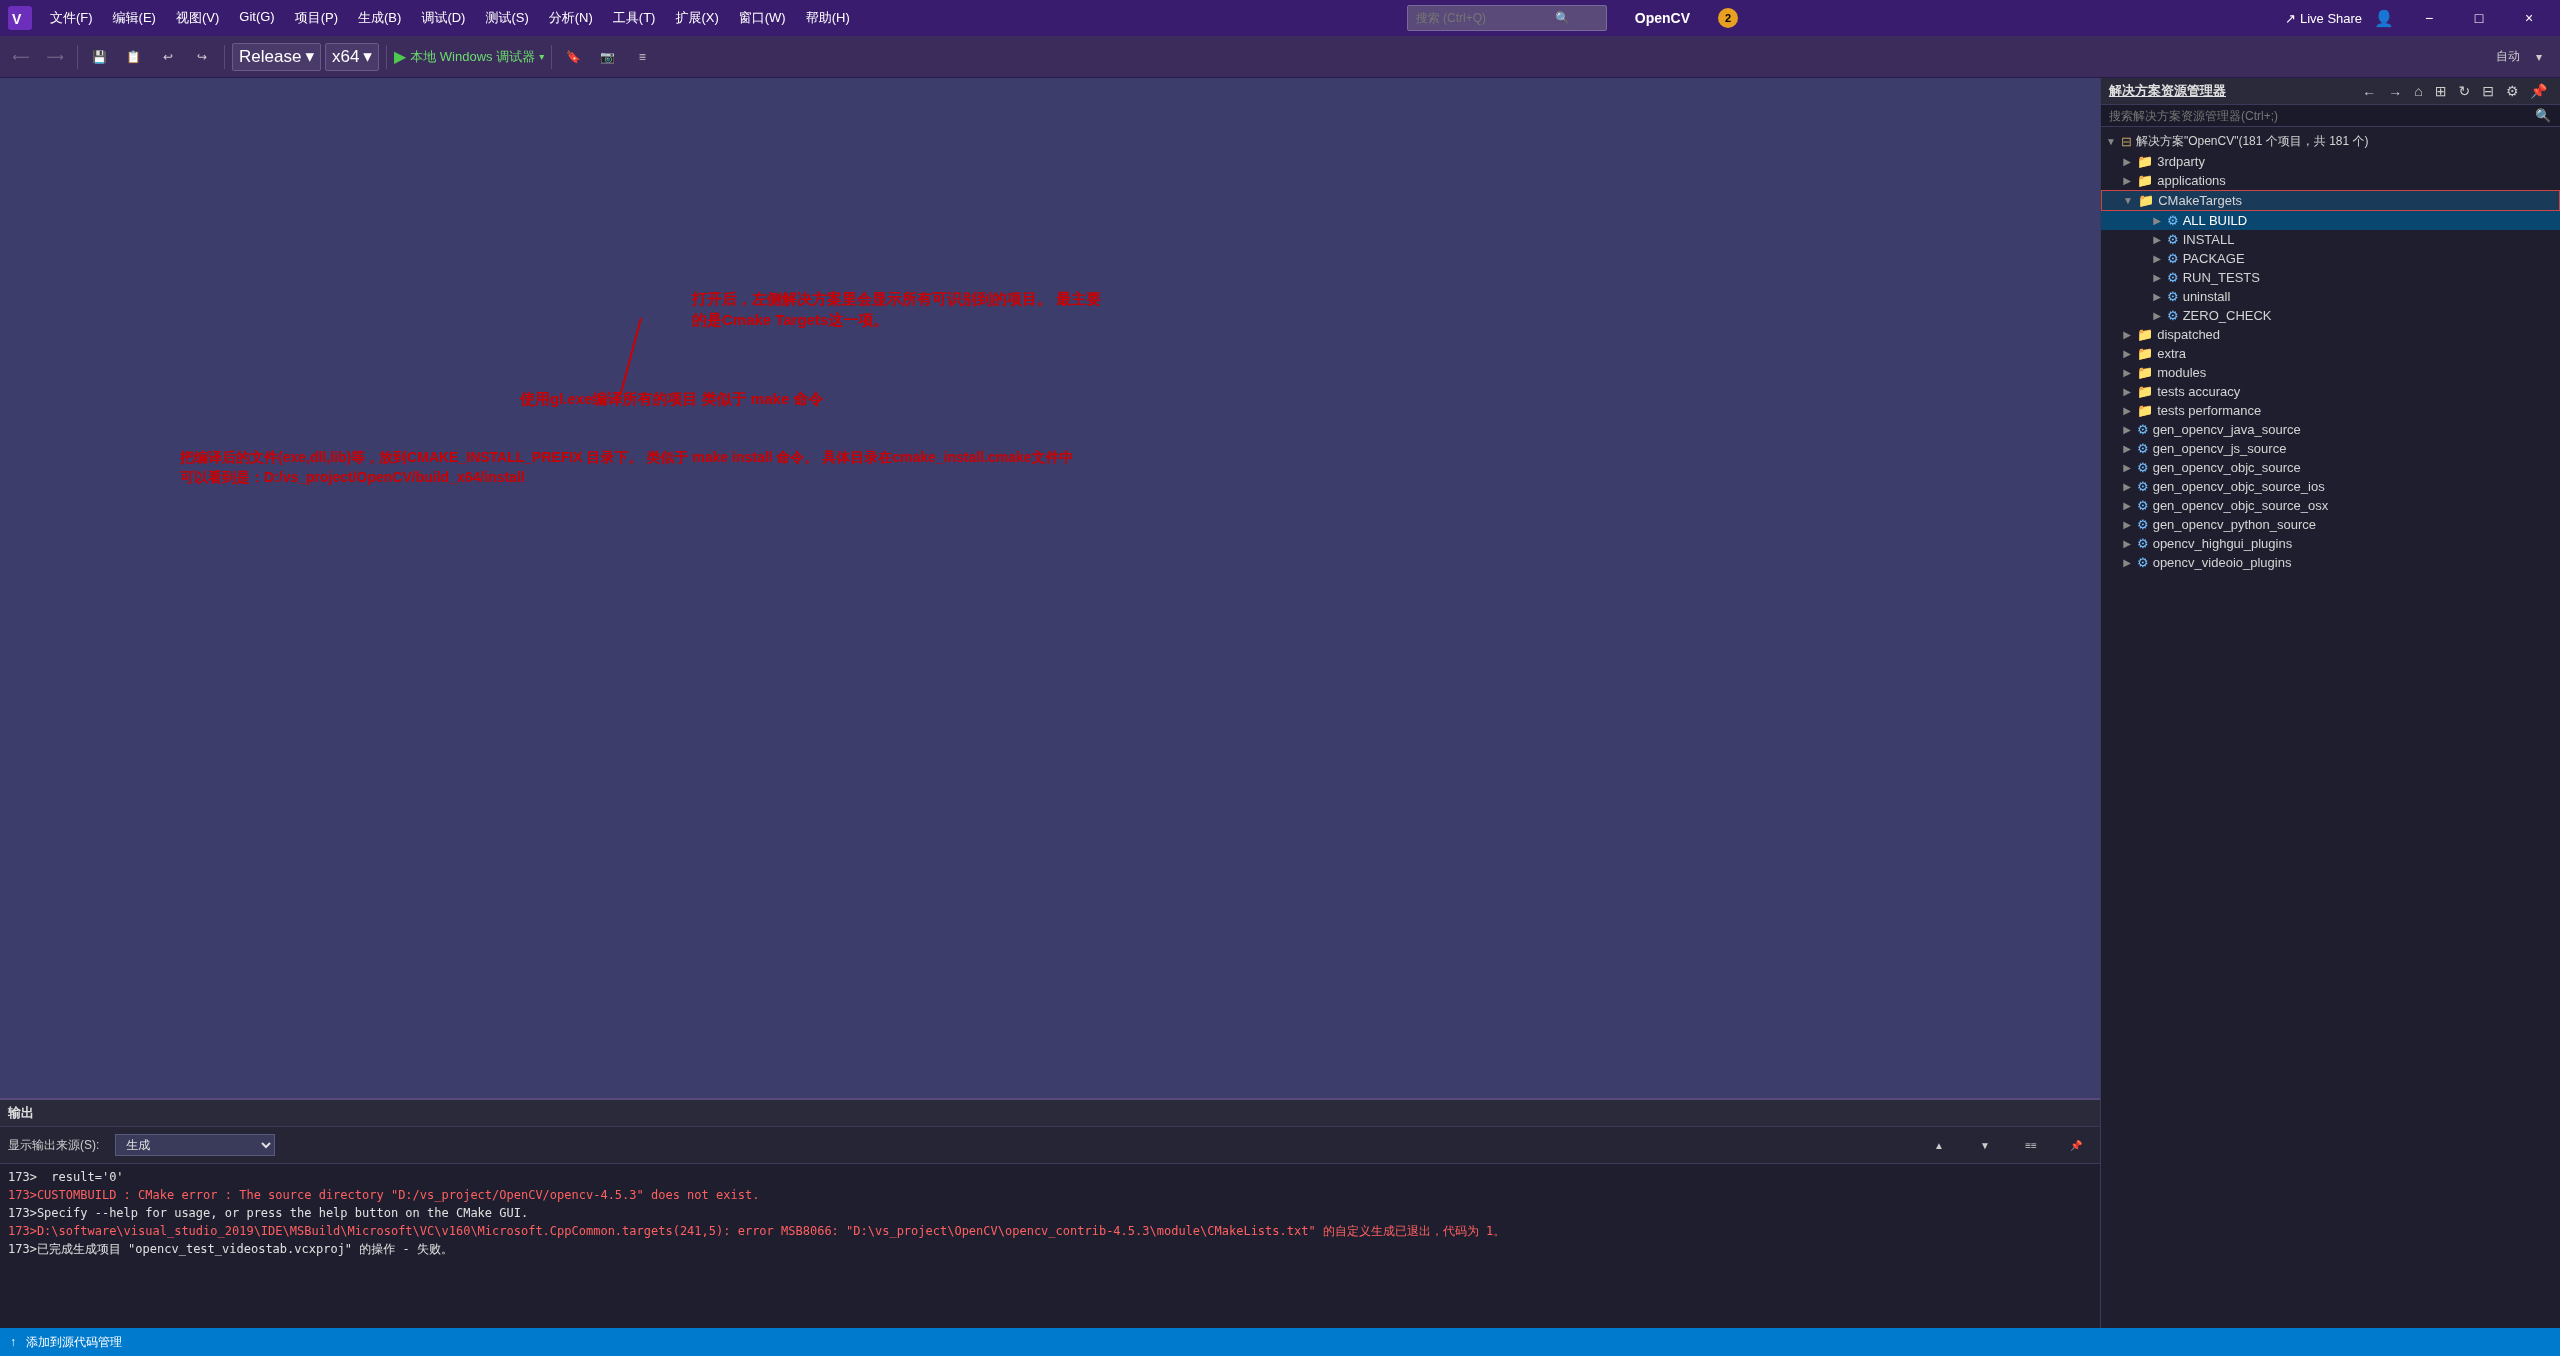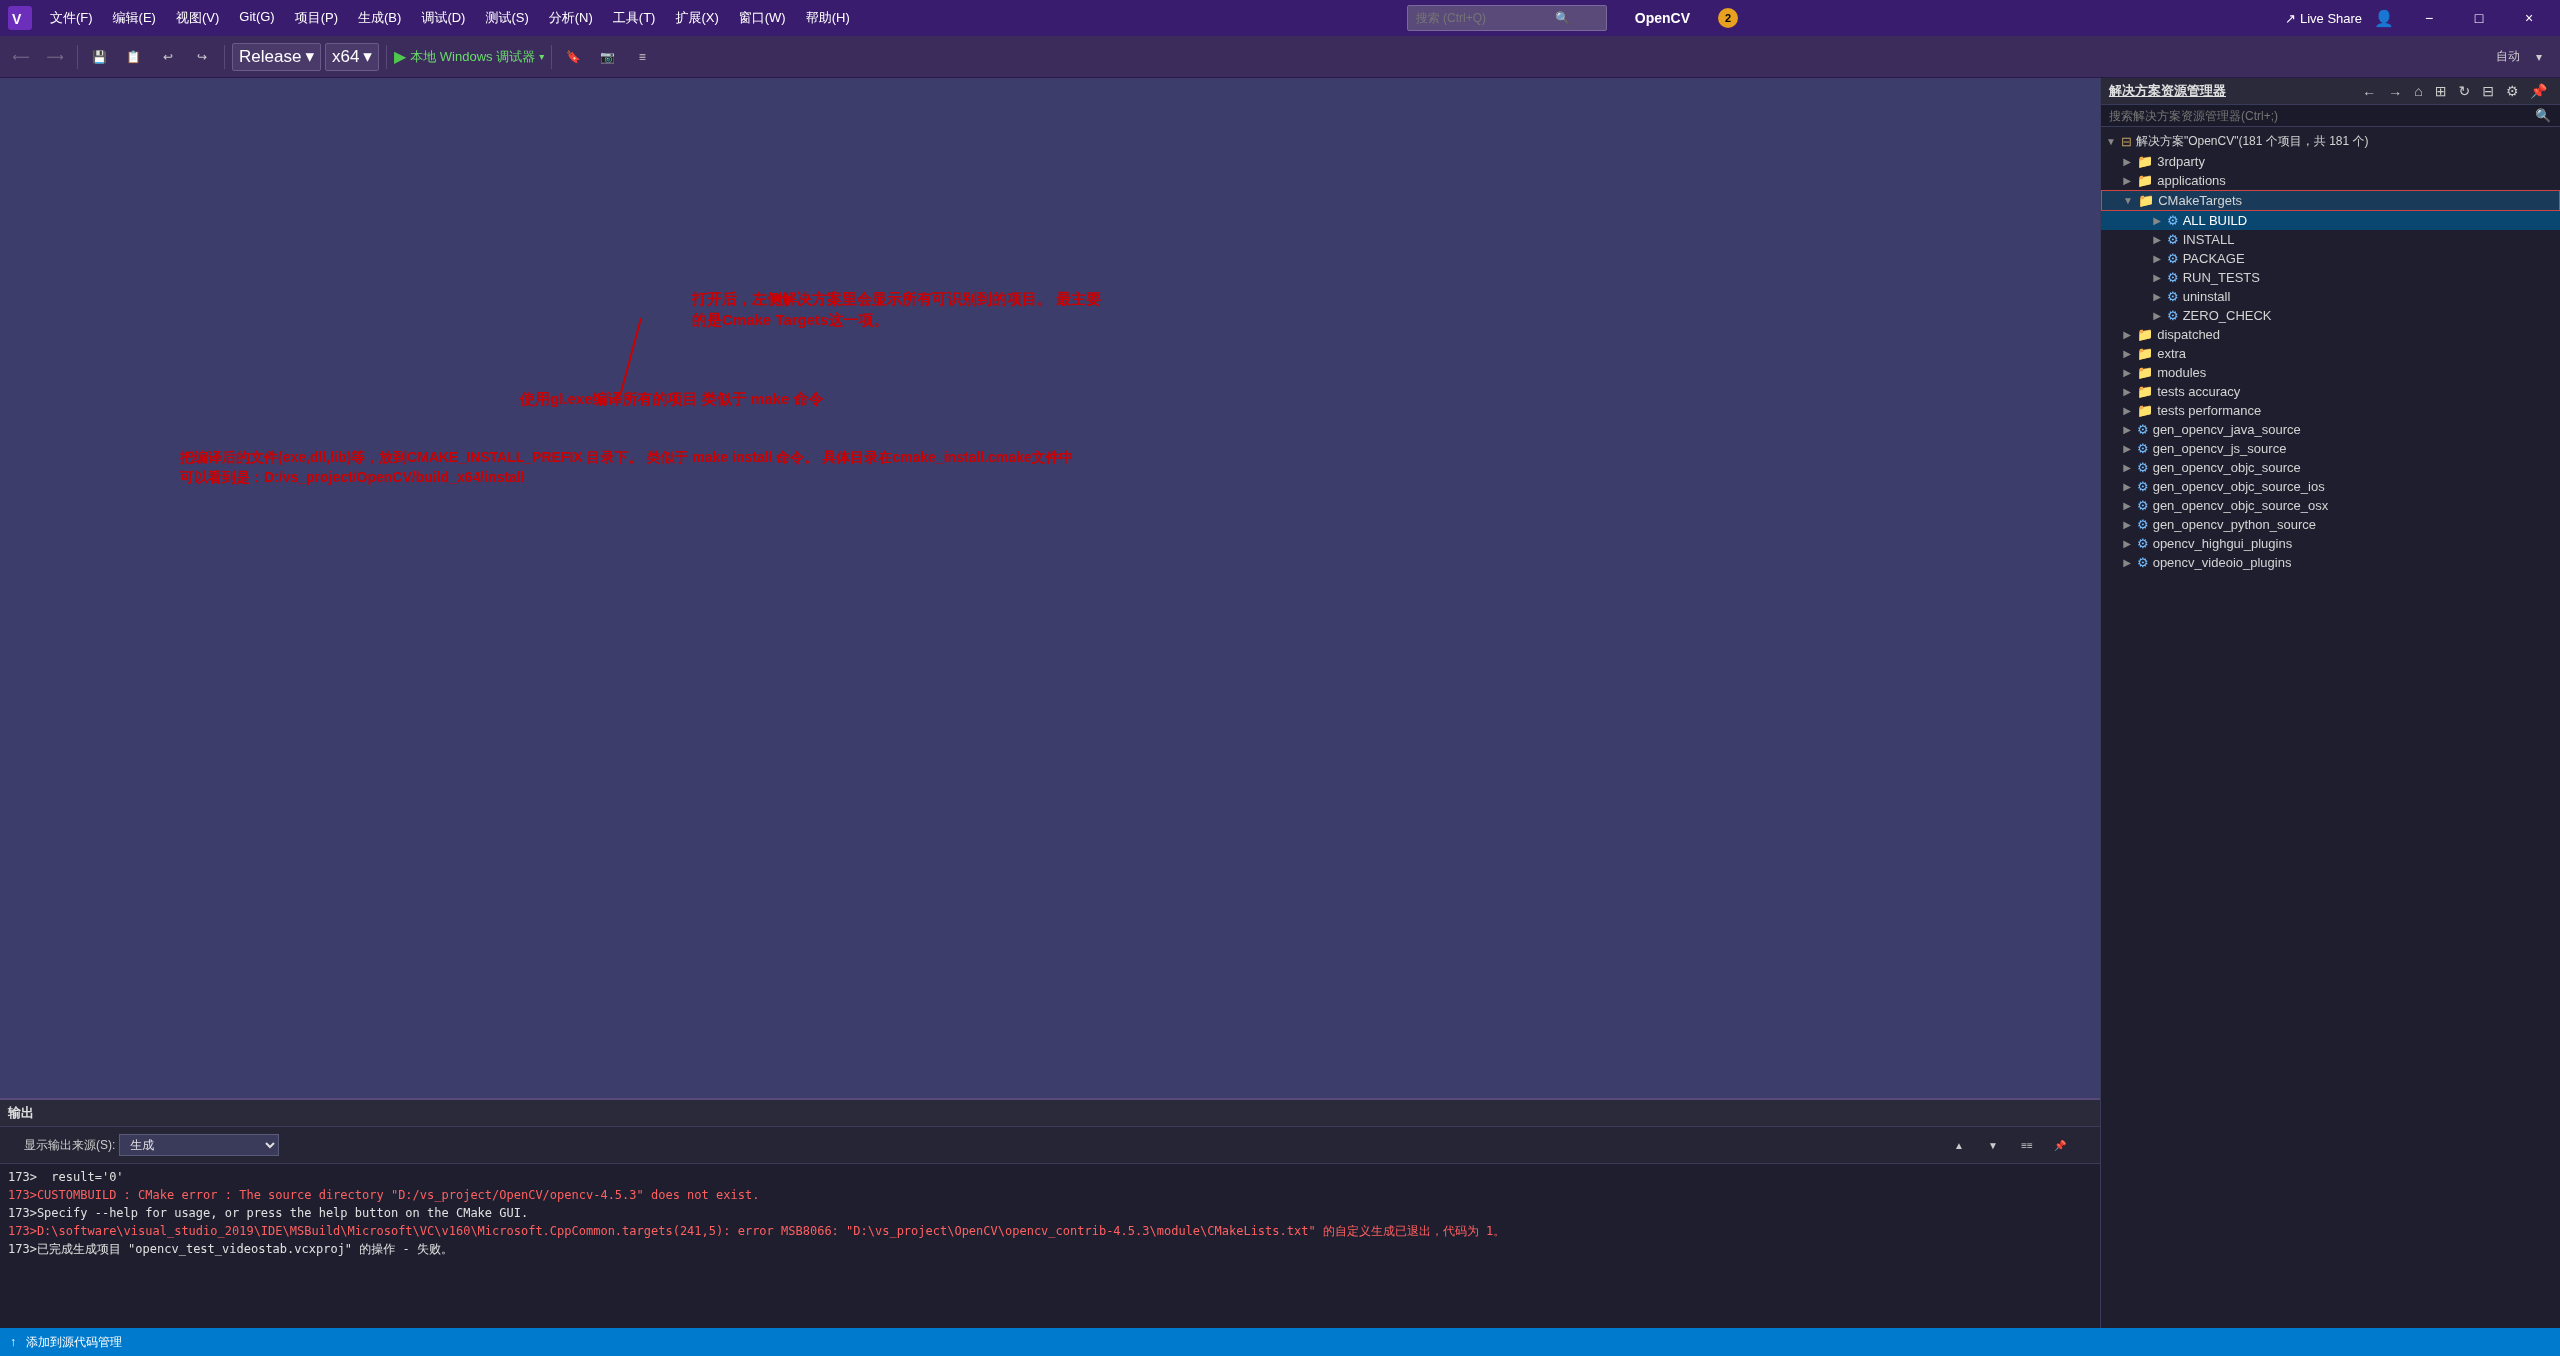--- a/index.html
+++ b/index.html
@@ -212,22 +212,22 @@
       border-bottom: 1px solid #3a3a5a;
     }
     .output-title {
       color: #e0e0e0;
       font-size: 13px;
       font-weight: bold;
     }
     .output-toolbar {
       display: flex;
       align-items: center;
-      gap: 4px;
-      padding: 4px 24px;
+      gap: 16px;
+      padding: 4px 8px;
       background: #252535;
       border-bottom: 1px solid #3a3a5a;
     }
     .output-source-label {
       color: #ccc;
       font-size: 12px;
     }
     .output-source-select {
       background: #3a3a5a;
       border: 1px solid #5a5a7a;

